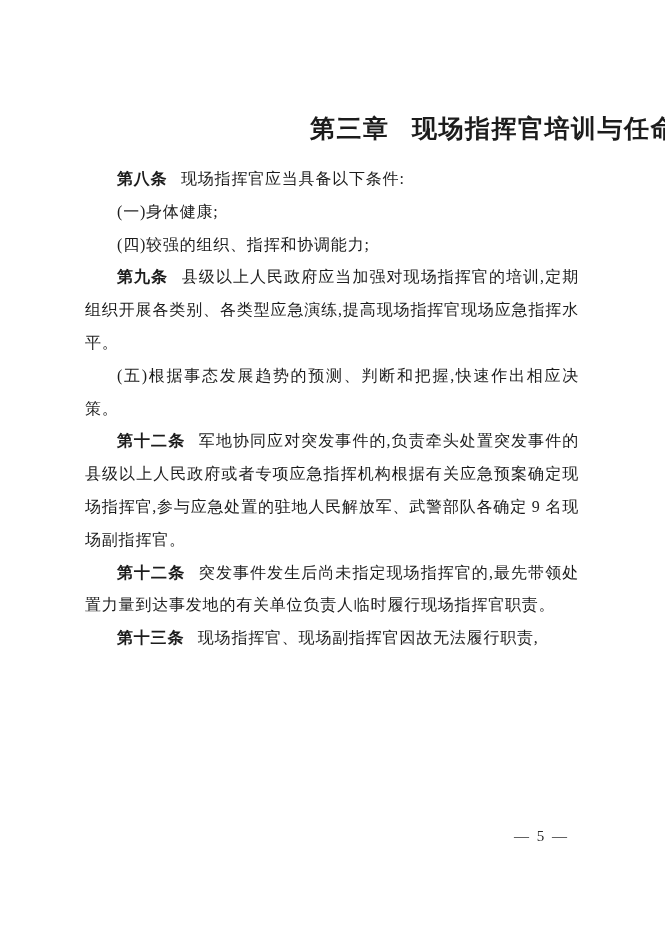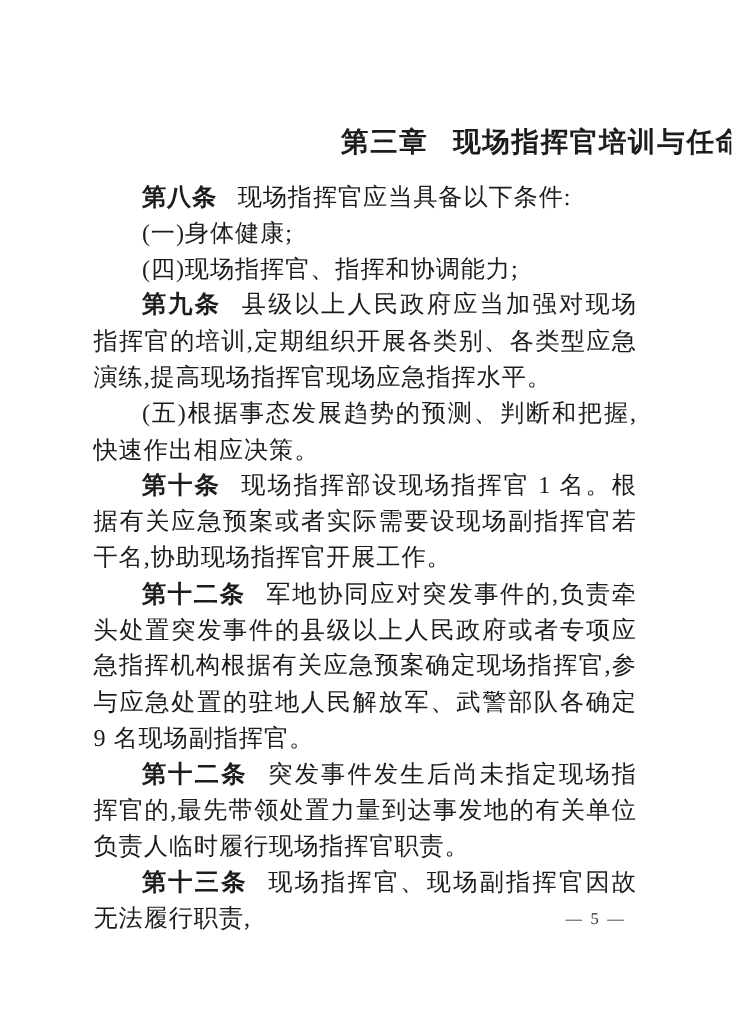--- a/index.html
+++ b/index.html
@@ -29,21 +29,21 @@
     font-family: "Liberation Sans", "DejaVu Sans", sans-serif;
   }
   .chapter-title .chapter-no {
     margin-right: 0.9em;
   }
   .doc-body {
     position: absolute;
     top: 163px;
     left: 85px;
     width: 494px;
-    font-size: 22px;
+    font-size: 16px;
     line-height: 32.8px;
     letter-spacing: 0.8px;
     text-align: justify;
   }
   .para {
     margin: 0;
     text-indent: 2em;
   }
   .lead {
     font-weight: bold;
@@ -66,24 +66,23 @@
 
 <div class="page">
 
   <h1 class="chapter-title">
     <span class="chapter-no">第三章</span><span>现场指挥官培训与任命</span>
   </h1>
 
   <div class="doc-body">
     <p class="para"><span class="lead">第八条</span><span>现场指挥官应当具备以下条件:</span></p>
     <p class="para"><span class="lead"></span><span>(一)身体健康;</span></p>
-    <p class="para"><span class="lead"></span><span>(四)现场指挥官、指挥和协调能力;</span></p>
+    <p class="para"><span class="lead"></span><span>(四)较强的组织、指挥和协调能力;</span></p>
     <p class="para"><span class="lead">第九条</span><span>县级以上人民政府应当加强对现场指挥官的培训,定期组织开展各类别、各类型应急演练,提高现场指挥官现场应急指挥水平。</span></p>
     <p class="para"><span class="lead"></span><span>(五)根据事态发展趋势的预测、判断和把握,快速作出相应决策。</span></p>
-    <p class="para"><span class="lead">第十条</span><span>现场指挥部设现场指挥官 1 名。根据有关应急预案或者实际需要设现场副指挥官若干名,协助现场指挥官开展工作。</span></p>
     <p class="para"><span class="lead">第十二条</span><span>军地协同应对突发事件的,负责牵头处置突发事件的县级以上人民政府或者专项应急指挥机构根据有关应急预案确定现场指挥官,参与应急处置的驻地人民解放军、武警部队各确定 9 名现场副指挥官。</span></p>
     <p class="para"><span class="lead">第十二条</span><span>突发事件发生后尚未指定现场指挥官的,最先带领处置力量到达事发地的有关单位负责人临时履行现场指挥官职责。</span></p>
     <p class="para"><span class="lead">第十三条</span><span>现场指挥官、现场副指挥官因故无法履行职责,</span></p>
   </div>
 
   <div class="page-number">— 5 —</div>
 
 </div>
 
 </body></html>

